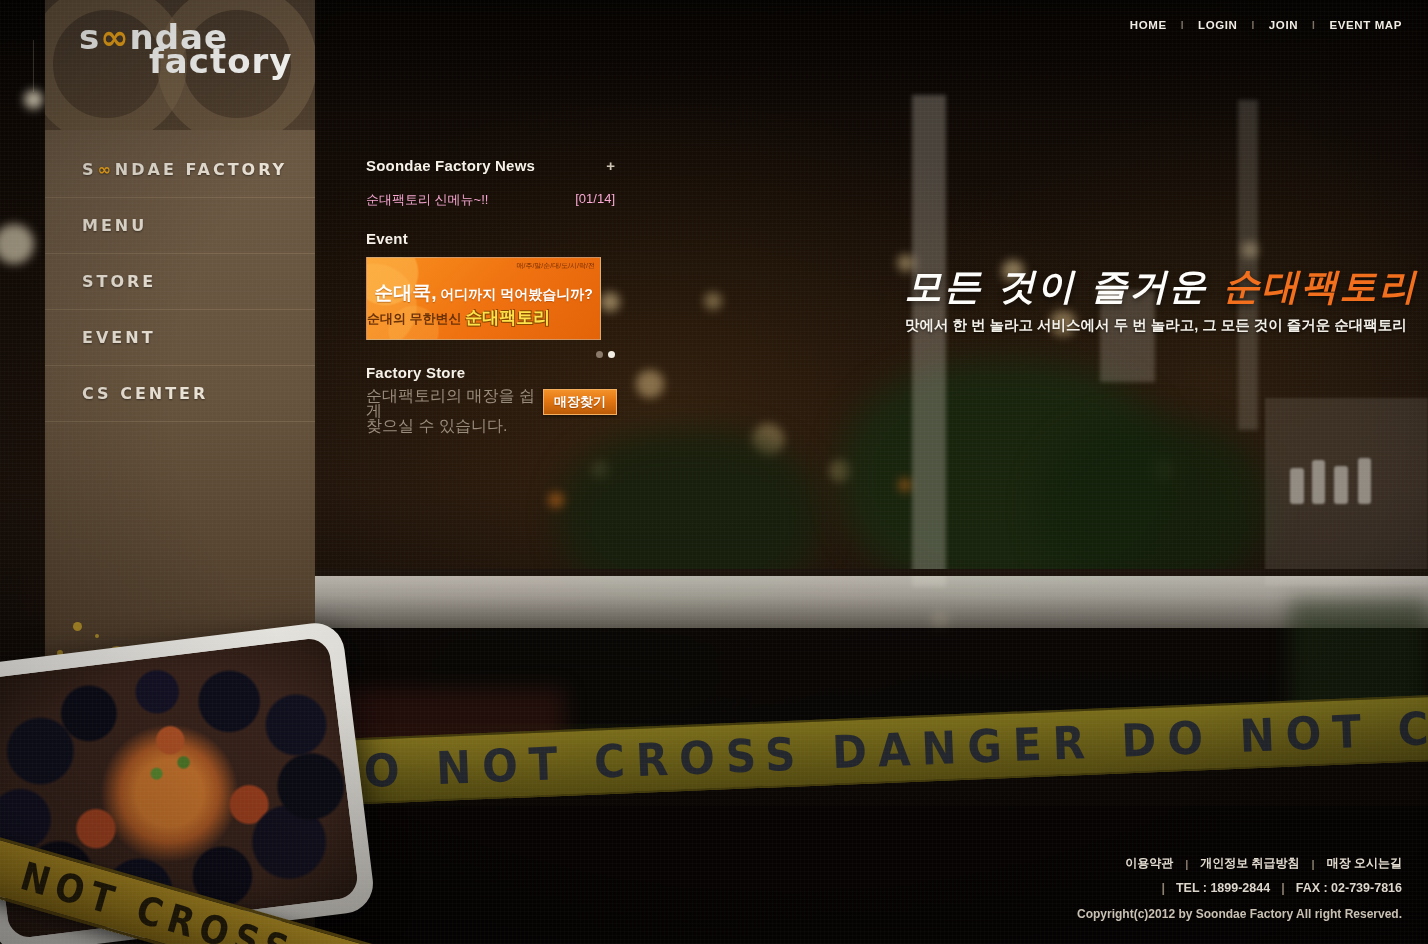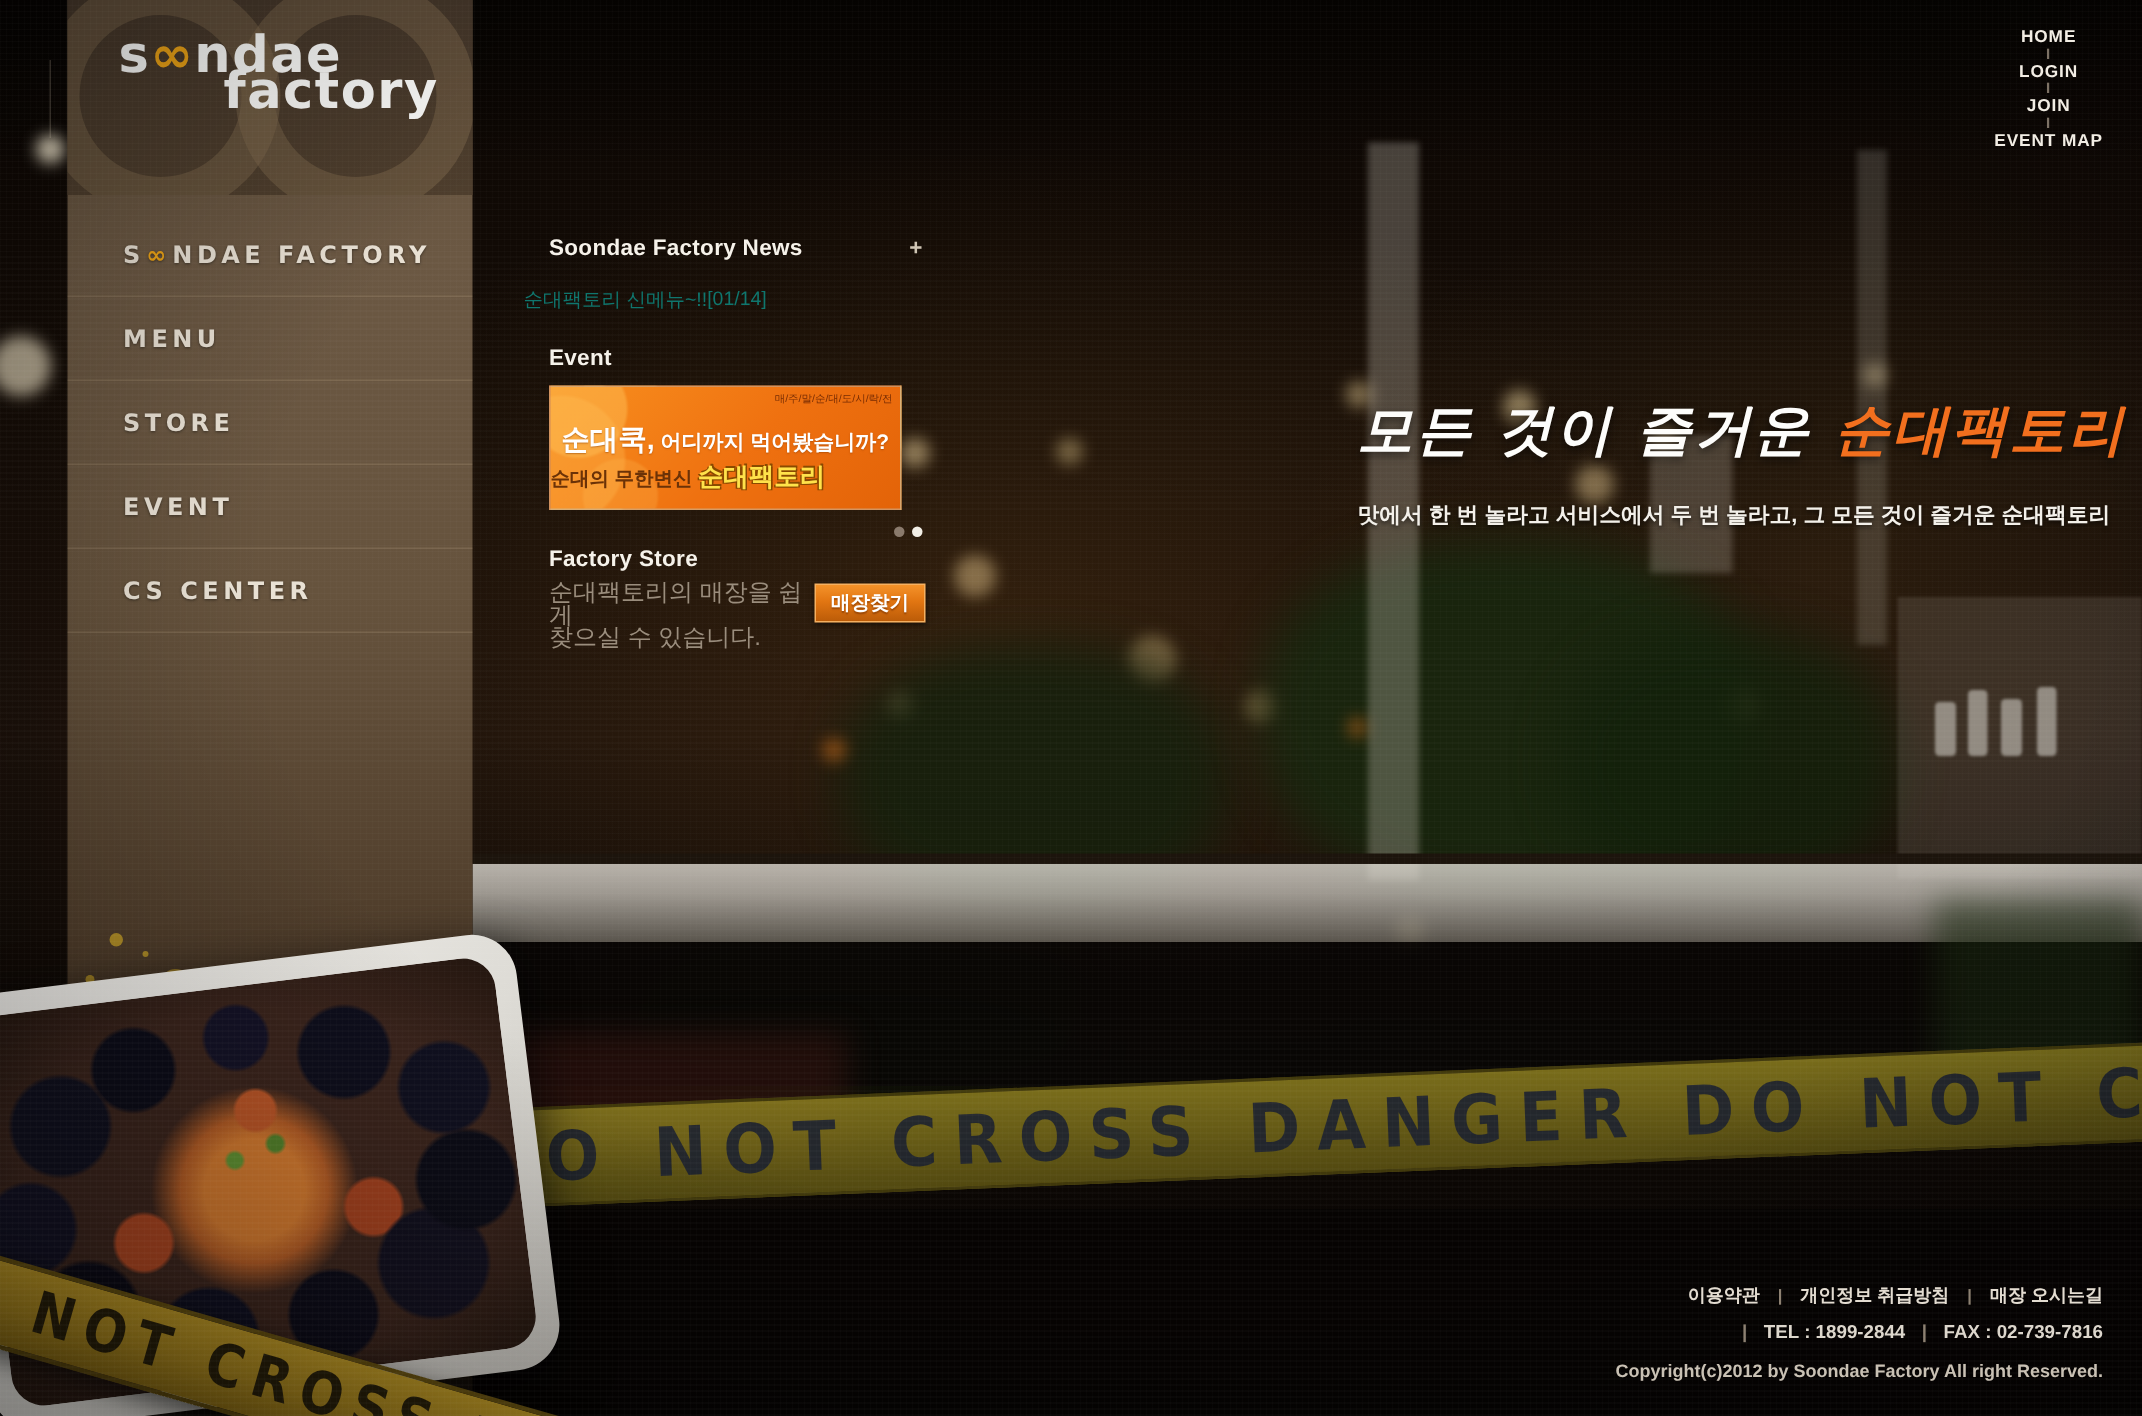--- a/index.html
+++ b/index.html
@@ -103,33 +103,33 @@
     background:linear-gradient(180deg,#b08d22 0%,#9a7a1b 55%,#7e6212 100%);
     border-top:3px solid #5e4a0e; border-bottom:3px solid #52400c;
     box-shadow:0 6px 18px rgba(0,0,0,.6);
     display:flex; align-items:center; }
   #front-tape span { white-space:nowrap; font-family:"DejaVu Sans", sans-serif;
     font-weight:900; font-size:34px; letter-spacing:7px; color:#241c08;
     transform:scaleY(1.15); padding-left:4px; }
 
   
   #topnav { position:absolute; top:19px; right:26px; z-index:5; display:flex; align-items:center;
-    font-weight:700; font-size:11.5px; letter-spacing:.6px; color:#f2ede4;flex-direction:column; }
+    font-weight:700; font-size:11.5px; letter-spacing:.6px; color:#f2ede4; }
   #topnav .navlink { cursor:pointer; }
   #topnav .sep { color:#7d7265; margin:0 14px; font-size:10px; }
 
   
   .w { z-index:5; }
   #news-header { left:366px; top:157px; width:249px; display:flex; justify-content:space-between;
     align-items:center; }
   #news-title, #event-title, #search-title { font-weight:700; font-size:15px; color:#f6f2ea;
     letter-spacing:.2px; }
   #news-more { color:#cfc5b4; font-size:15px; font-weight:700; cursor:pointer; line-height:1; }
-  #news-row { left:349px; top:191px; width:249px; display:flex; justify-content:flex-start;
-    font-size:13px; color:#0f766e; cursor:pointer; }
+  #news-row { left:366px; top:191px; width:249px; display:flex; justify-content:space-between;
+    font-size:13px; color:#f9a8d4; cursor:pointer; }
   #event-title { left:366px; top:230px; }
   #banner { left:366px; top:257px; width:235px; height:83px; cursor:pointer;
     border:1px solid rgba(190,180,165,.55);
     background:
       radial-gradient(circle at 8% 18%, rgba(255,195,90,.45) 0 14%, transparent 15%),
       radial-gradient(circle at 3% 60%, rgba(255,185,80,.35) 0 18%, transparent 19%),
       radial-gradient(circle at 20% 90%, rgba(255,190,85,.25) 0 12%, transparent 13%),
       linear-gradient(135deg,#f8901f 0%,#ef7110 55%,#e36308 100%); }
   #banner-small { position:absolute; top:3px; right:5px; font-size:7px; color:rgba(95,30,0,.85);
     letter-spacing:0; }
@@ -152,21 +152,21 @@
     border:1px solid #f6b060; box-shadow:0 1px 3px rgba(0,0,0,.6);
     display:flex; align-items:center; justify-content:center;
     font-size:13px; font-weight:800; color:#fff; text-shadow:0 1px 1px rgba(120,50,0,.6); }
 
   
   #hero { left:905px; top:262px; width:490px; text-align:left; }
   #hero-line { font-family:"DejaVu Sans", sans-serif; font-style:italic; font-weight:800;
     font-size:37px; letter-spacing:2px; color:#fdfdfb; white-space:nowrap;
     text-shadow:0 2px 6px rgba(0,0,0,.55); }
   #hero-line .orange { color:#f26f1e; }
-  #hero-sub { margin-top:22px; font-size:14.5px; font-weight:700; color:#f3f0ea;
+  #hero-sub { margin-top:4px; font-size:14.5px; font-weight:700; color:#f3f0ea;
     text-shadow:0 1px 3px rgba(0,0,0,.6); white-space:nowrap; }
 
   
   #footer-links { right:26px; top:855px; display:flex; align-items:center;
     font-size:12px; font-weight:700; color:#e3dcd1; }
   #footer-links .flink { cursor:pointer; }
   #footer-links .sep { color:#8d8172; margin:0 12px; font-size:11px; }
   #footer-info { right:26px; top:881px; display:flex; align-items:center;
     font-size:12.5px; font-weight:700; color:#dcd6cc; }
   #footer-info .sep { color:#8d8172; margin:0 11px; }

